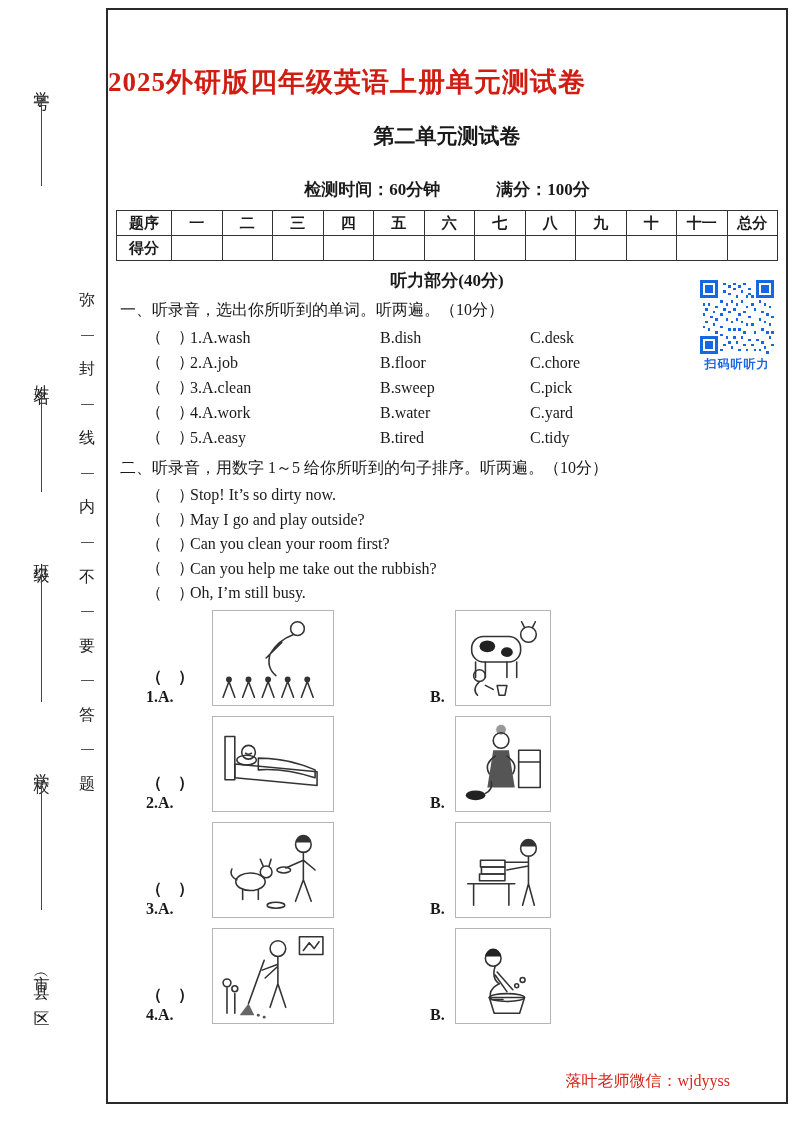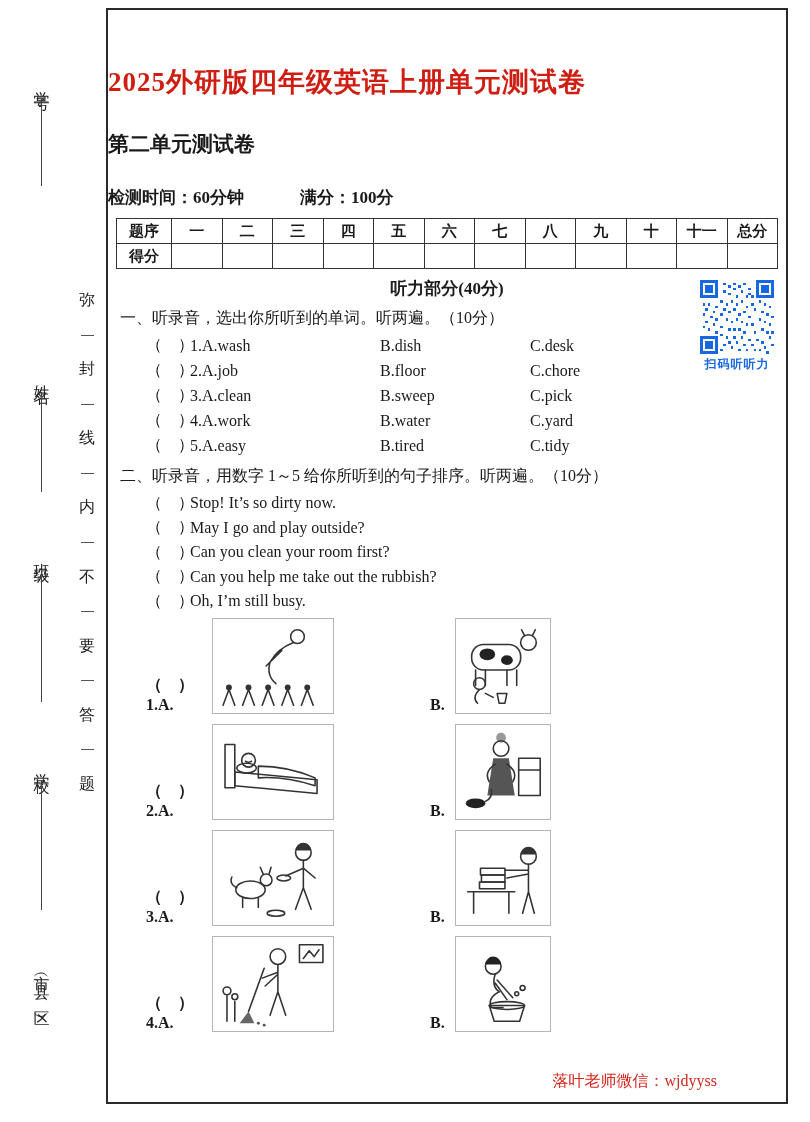--- a/index.html
+++ b/index.html
@@ -11,22 +11,22 @@
   .m-label{writing-mode:vertical-rl;text-orientation:mixed;font-size:16px;letter-spacing:5px;color:#222;}
   .m-line{width:1px;background:#444;margin-top:10px;}
   .seal{position:absolute;left:76px;top:290px;height:505px;width:22px;display:flex;flex-direction:column;
         justify-content:space-between;align-items:center;font-size:16px;color:#222;}
   .seal .dash{width:13px;height:1px;background:#555;}
 
   
   .content-box{position:absolute;left:106px;top:8px;width:682px;height:1096px;border:2px solid #2a2a2a;
                box-sizing:border-box;overflow:hidden;}
   .title{margin:54px 0 0;font-size:27px;font-weight:bold;color:#cf1d12;letter-spacing:1px;}
-  .subtitle{margin-top:30px;font-size:21px;font-weight:bold;}
-  .exam-info{margin-top:28px;text-align:left;font-size:17px;font-weight:bold;}
+  .subtitle{margin-top:22px;text-align:center;font-size:21px;font-weight:bold;}
+  .exam-info{margin-top:28px;text-align:center;font-size:17px;font-weight:bold;}
   .exam-info .gap{display:inline-block;width:56px;}
 
   table.score-table{border-collapse:collapse;table-layout:fixed;width:calc(100% - 16px);margin:9px auto 0;}
   table.score-table td{border:1px solid #333;height:24px;text-align:center;font-size:15px;padding:0;font-weight:600;}
   table.score-table td.first{width:54px;}
 
   .section-title{margin-top:8px;text-align:center;font-size:17px;font-weight:bold;}
   .part-heading{margin:8px 0 4px 12px;font-size:16px;}
 
   .p1-row{display:flex;margin-left:38px;height:25px;align-items:center;font-size:16px;}
@@ -42,21 +42,21 @@
   .p3-blabel{margin-left:96px;margin-right:10px;font-size:16px;flex:none;}
   .img-box{width:122px;height:96px;border:1px solid #b5b5b5;background:#fff;flex:none;box-sizing:border-box;}
   .img-box.small{width:96px;}
   .img-box svg{width:100%;height:100%;display:block;}
   .sk{stroke:#333;stroke-width:1.6;fill:none;stroke-linecap:round;stroke-linejoin:round;}
 
   .qr-wrap{position:absolute;top:270px;right:8px;width:82px;text-align:center;}
   .qr-wrap svg{width:74px;height:74px;display:block;margin:0 auto;}
   .qr-caption{margin-top:2px;font-size:12px;font-weight:bold;color:#1767e2;letter-spacing:1px;}
 
-  .footer-note{position:absolute;right:69px;bottom:10px;font-size:16px;color:#d3281e;}
+  .footer-note{position:absolute;right:56px;bottom:10px;font-size:16px;color:#d3281e;}
 </style>
 </head>
 <body>
 
 <div class="m-field" style="top:78px">
   <span class="m-label">学号</span>
   <span class="m-line" style="height:88px"></span>
 </div>
 <div class="m-field" style="top:372px">
   <span class="m-label">姓名</span>

